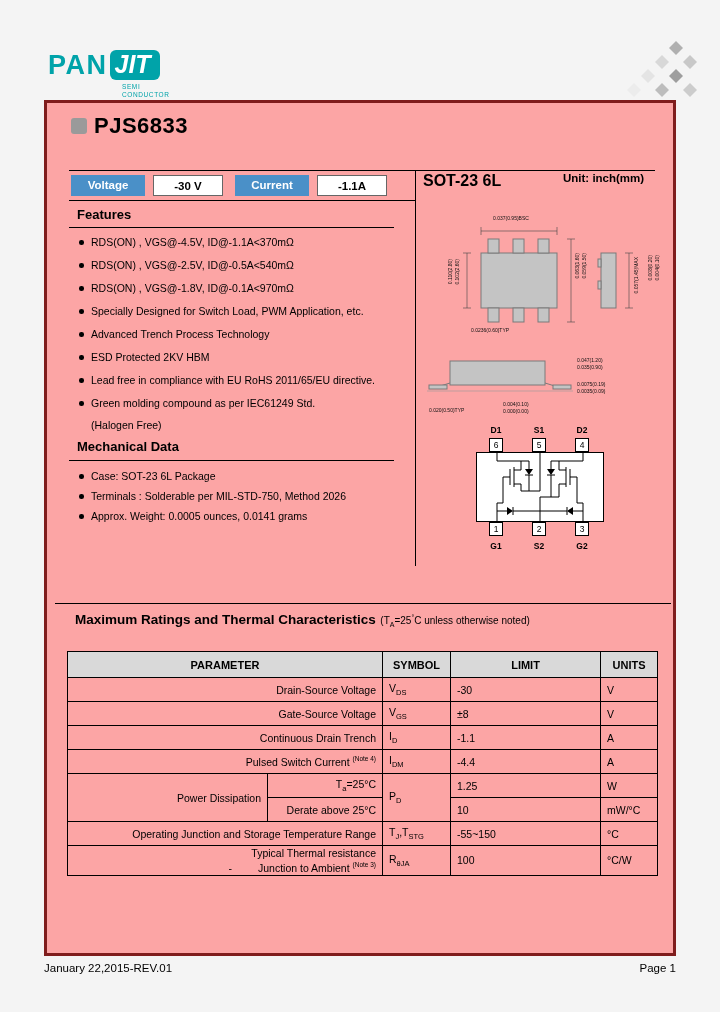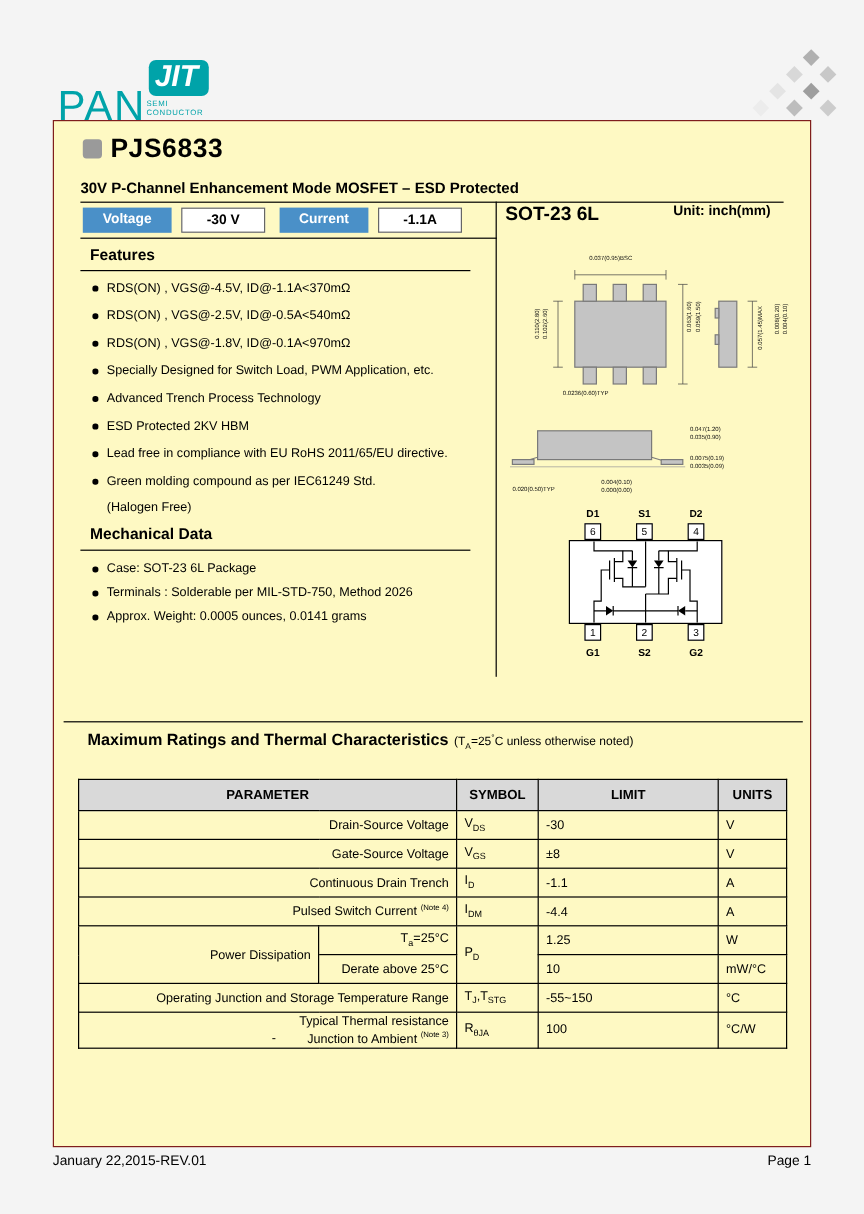--- a/index.html
+++ b/index.html
@@ -3,28 +3,28 @@
 <meta charset="utf-8">
 <style>
   *{margin:0;padding:0;box-sizing:border-box;}
   :root{--teal:#00a3a9;--blue:#4a90c8;}
   html,body{width:720px;height:1012px;}
   body{background:#f4f4f4;font-family:"Liberation Sans",sans-serif;color:#000;position:relative;overflow:hidden;}
   .page{position:absolute;inset:0;}
 
   
   .logo{position:absolute;left:48px;top:50px;display:flex;align-items:flex-start;}
-  .logo-pan{color:var(--teal);font-size:35px;font-weight:normal;letter-spacing:1.5px;line-height:30px;margin-top:24px;}
+  .logo-pan{color:var(--teal);font-size:27px;font-weight:bold;letter-spacing:1.5px;line-height:30px;}
   .logo-jit{background:var(--teal);color:#fff;font-size:25px;font-weight:bold;font-style:italic;line-height:29px;padding:0 9px 1px 5px;border-radius:6px;margin-left:2px;text-align:center;}
   .logo-sub{position:absolute;left:74px;top:33px;font-size:6.5px;color:var(--teal);letter-spacing:.6px;line-height:7.5px;}
 
   .dots{position:absolute;left:626px;top:40px;}
 
   
-  .sheet{position:absolute;left:44px;top:100px;width:632px;height:856px;background:#fef9c3;border:1px solid #7f1d1d;}
+  .sheet{position:absolute;left:44px;top:100px;width:632px;height:856px;background:#fca5a5;border:3px solid #7f1d1d;}
   .hr{position:absolute;border-top:1px solid #000;height:0;}
   #hr-subtitle{left:22px;top:67px;width:586px;}
   #hr-badges{left:22px;top:97px;width:347px;}
   #hr-feat{left:22px;top:124px;width:325px;}
   #hr-mech{left:22px;top:357px;width:325px;}
   #hr-mid{left:8px;top:500px;width:616px;}
   #vline{position:absolute;left:368px;top:67px;height:396px;border-left:1px solid #000;}
 
   .title-row{position:absolute;left:24px;top:10px;display:flex;align-items:center;}
   .title-icon{width:16px;height:16px;background:#9a9a9a;border-radius:3px;margin-right:7px;}
@@ -108,21 +108,20 @@
     <polygon points="36,43 43,50 36,57 29,50" fill="#bdbdbd"></polygon>
     <polygon points="8,43 15,50 8,57 1,50" fill="#ececec"></polygon>
   </svg>
 
   <div class="sheet">
 
     <div class="title-row">
       <div class="title-icon"></div>
       <div class="part-number">PJS6833</div>
     </div>
-    <div class="subtitle">30V P-Channel Enhancement Mode MOSFET – ESD Protected</div>
     <div class="hr" id="hr-subtitle"></div>
 
     <div class="badge blue" id="badge-voltage">Voltage</div>
     <div class="badge box" id="val-voltage">-30 V</div>
     <div class="badge blue" id="badge-current">Current</div>
     <div class="badge box" id="val-current">-1.1A</div>
     <div class="hr" id="hr-badges"></div>
     <div id="vline"></div>
 
     <div id="pkg-name">SOT-23 6L</div>

